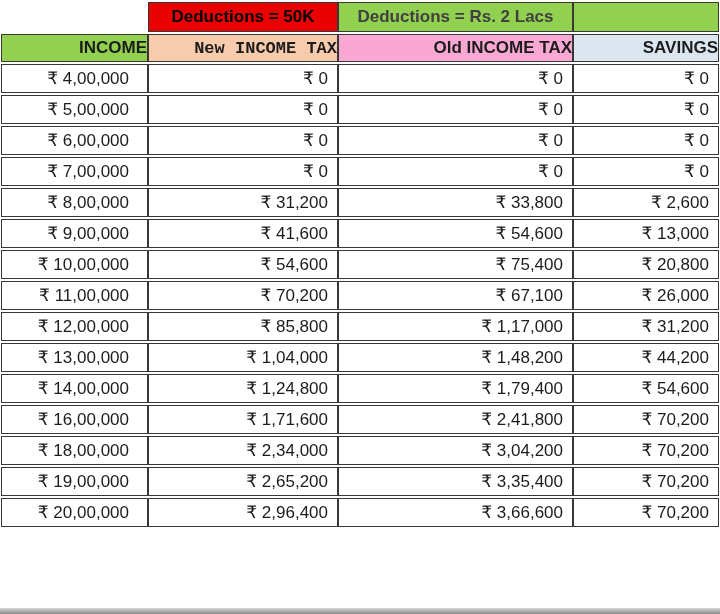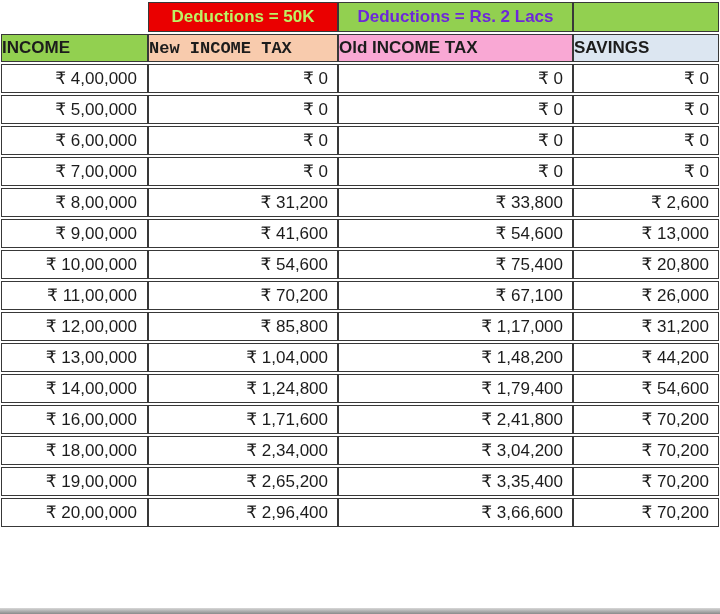--- a/index.html
+++ b/index.html
@@ -26,32 +26,32 @@
     font-size:17px;
     color:#1c1c1c;
     padding:0 9px 0 0;
     vertical-align:middle;
     white-space:nowrap;
     overflow:hidden;
   }
   
   tr.banner-row td{height:28px;font-weight:bold;text-align:center;padding:0;}
   td.blank{background:#ffffff;border:none;}
-  td.banner-new{background:#ea0000;color:#bef264;font-size:17px;}
-  td.banner-old{background:#92d050;color:#6d28d9;font-size:17px;}
+  td.banner-new{background:#ea0000;color:#000000;font-size:17px;}
+  td.banner-old{background:#92d050;color:#404040;font-size:17px;}
   td.banner-empty{background:#92d050;}
   
-  tr.header-row th{height:26px;font-weight:bold;text-align:left;font-size:17px;padding:0;}
+  tr.header-row th{height:26px;font-weight:bold;text-align:right;font-size:17px;padding:0;}
   th.h-income{background:#92d050;}
   th.h-new{background:#f8cbad;font-family:Liberation Mono, monospace;}
   th.h-old{background:#f9a8d4;}
   th.h-savings{background:#dce6f1;}
   
   tbody td{background:#ffffff;text-align:right;}
-  tbody td.c0{padding-right:10px;}
+  tbody td.c0{padding-right:18px;}
   
   .shadow{
     position:absolute;left:0;bottom:0;width:720px;height:6px;
     background:linear-gradient(#d8d8d8,#8a8a8a);
   }
 </style>
 </head>
 <body>
 
 <div class="page">

